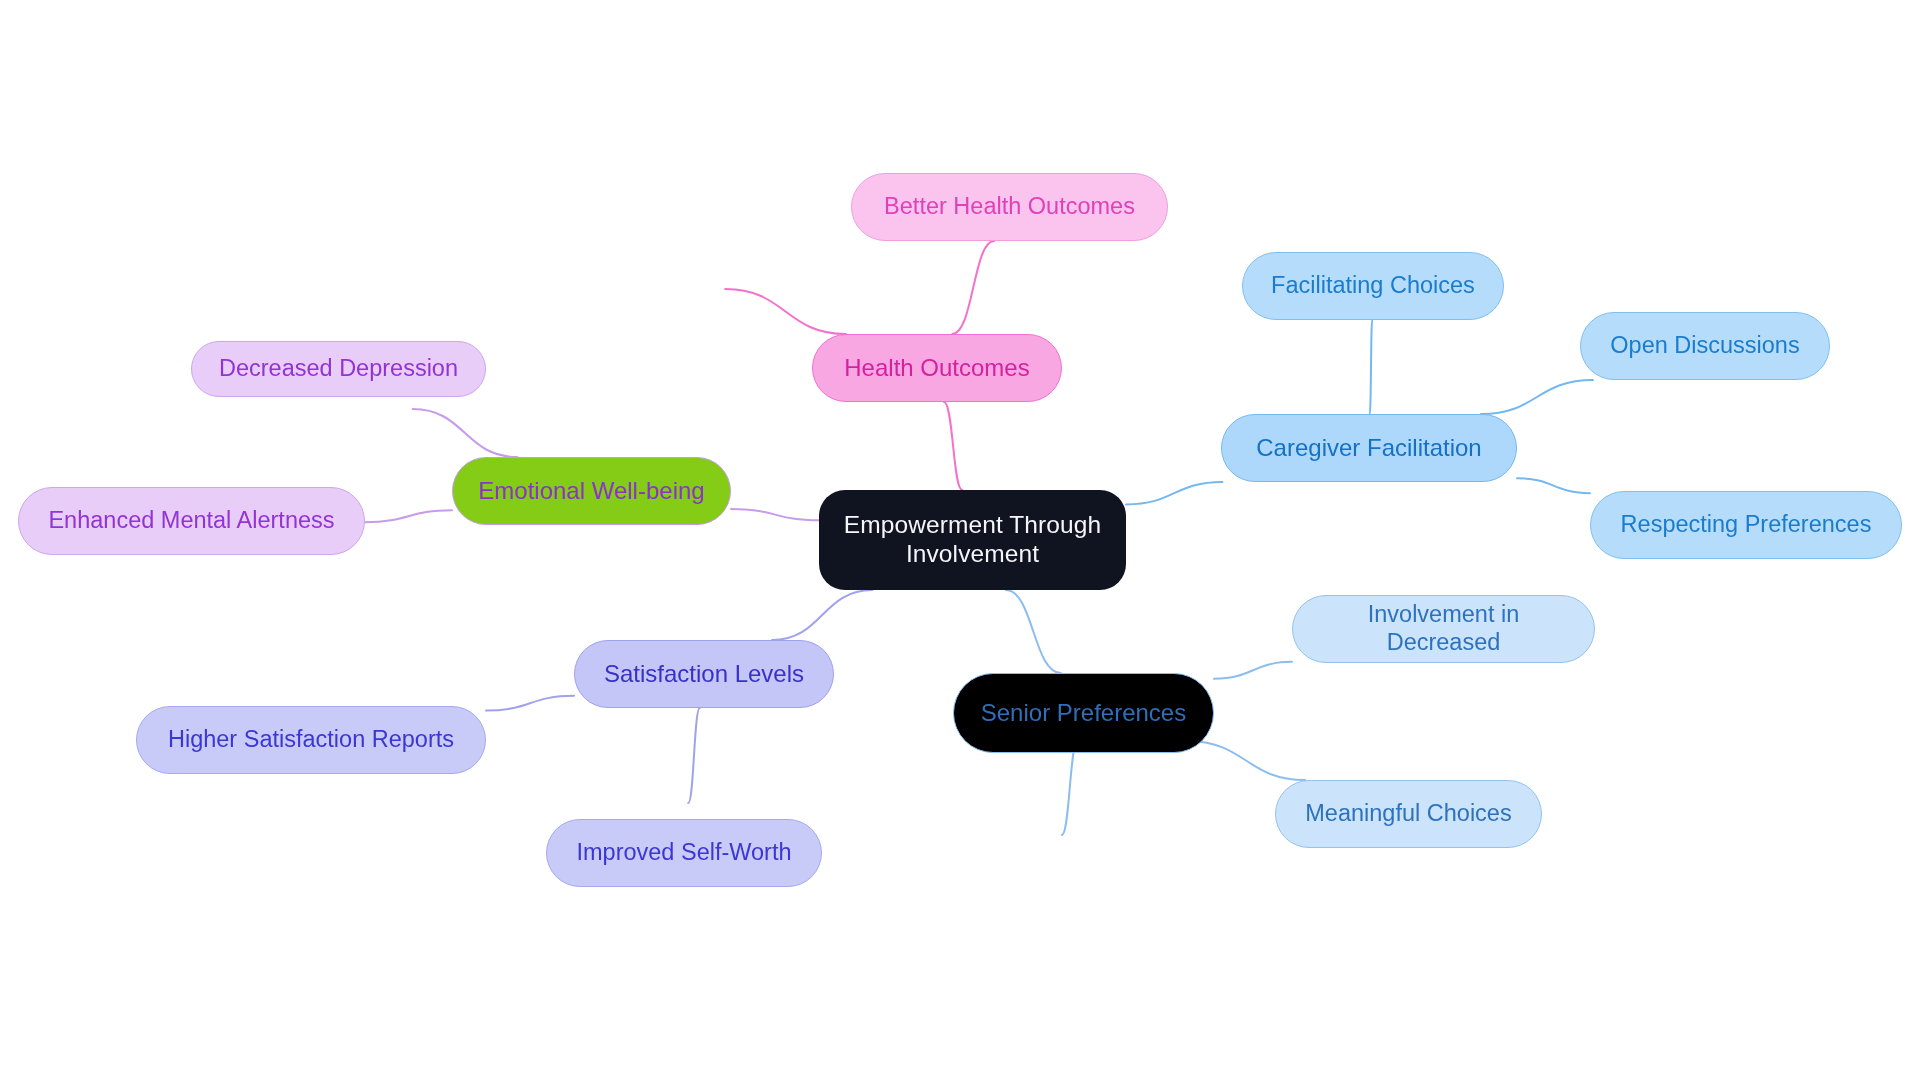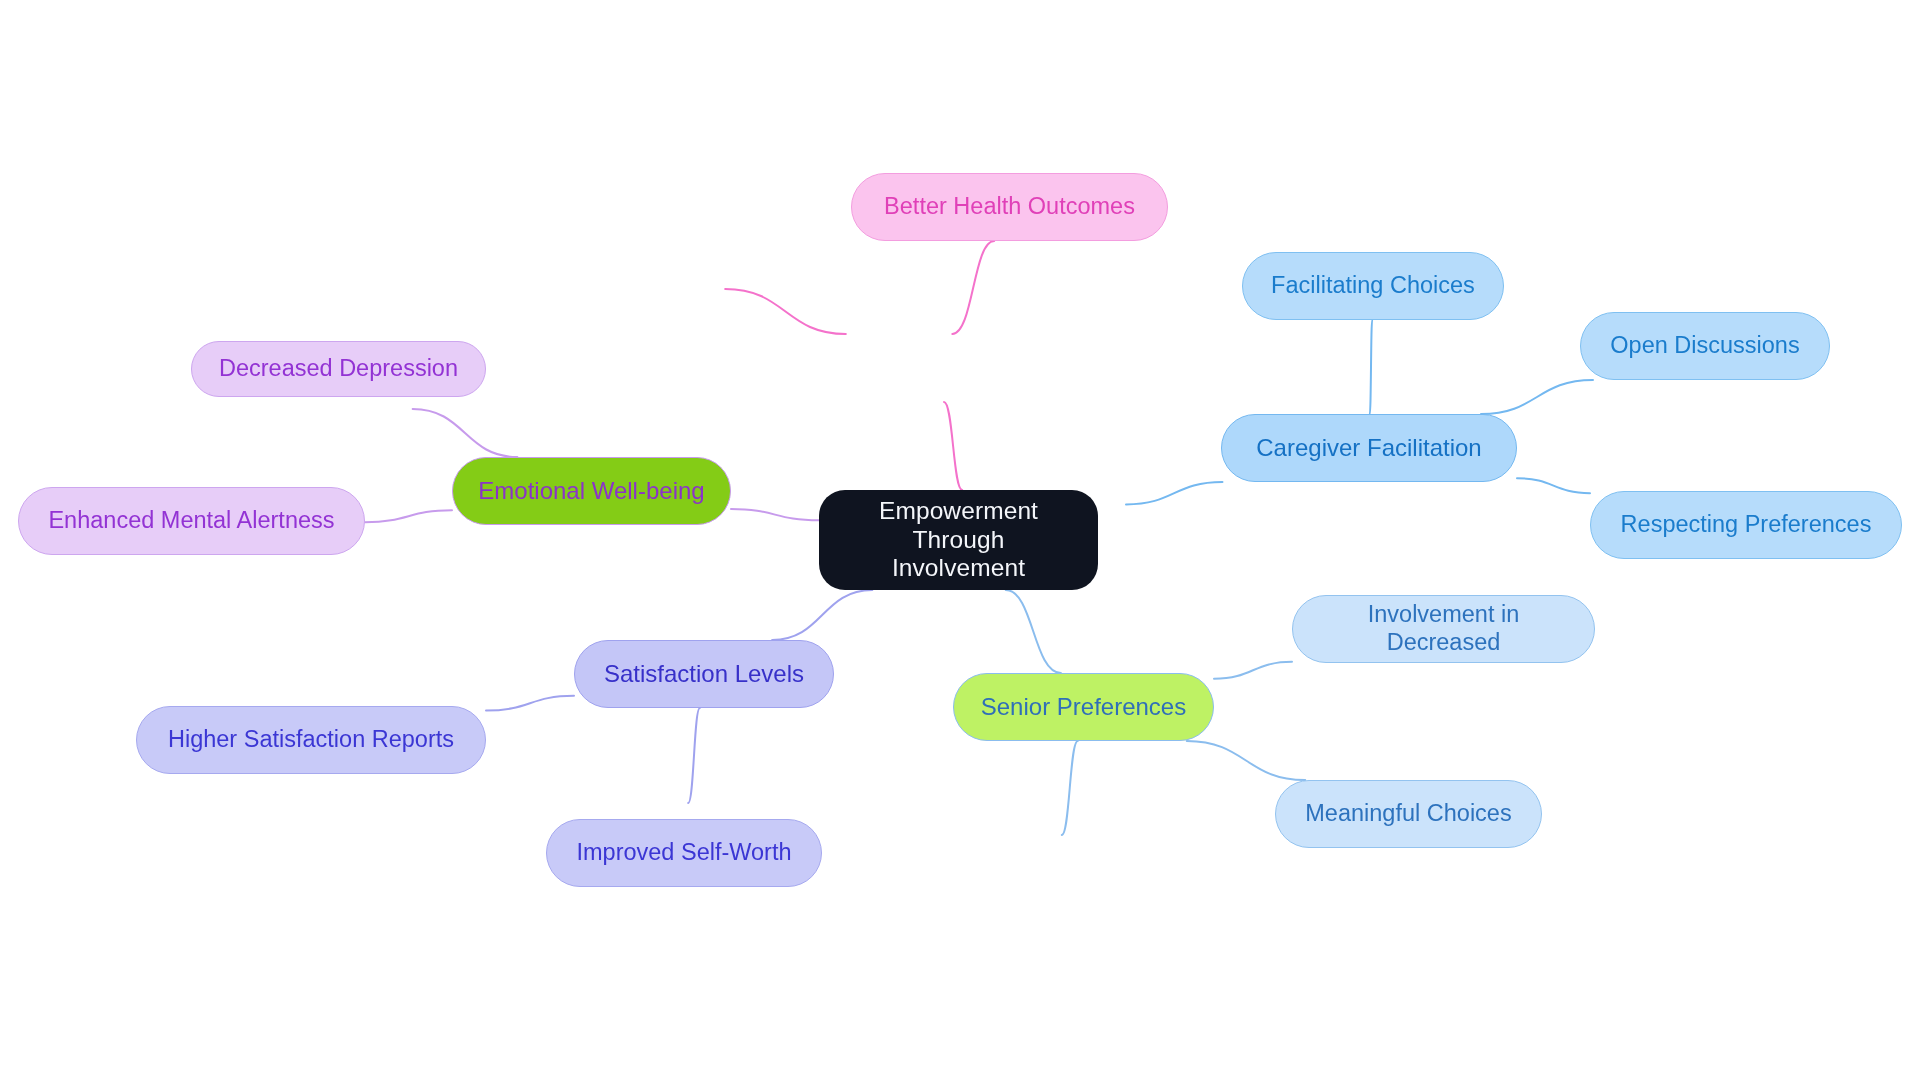--- a/index.html
+++ b/index.html
@@ -54,29 +54,30 @@
       <path d="M 699.8282208588957 708 C 694 708, 694 803, 688.1717791411043 803" fill="none" stroke="#9fa2ee" stroke-width="2" stroke-linecap="round"></path>
       <path d="M 1126 504.38335435056746 C 1174.233695652174 504.38335435056746, 1174.233695652174 482, 1222.4673913043478 482" fill="none" stroke="#74b8f0" stroke-width="2" stroke-linecap="round"></path>
       <path d="M 1369.8395061728395 414 C 1371 414, 1371 320, 1372.1604938271605 320" fill="none" stroke="#74b8f0" stroke-width="2" stroke-linecap="round"></path>
       <path d="M 1481 414 C 1537 414, 1537 380, 1593 380" fill="none" stroke="#74b8f0" stroke-width="2" stroke-linecap="round"></path>
       <path d="M 1517 478.2281167108753 C 1553.5 478.2281167108753, 1553.5 493.13793103448273, 1590 493.13793103448273" fill="none" stroke="#74b8f0" stroke-width="2" stroke-linecap="round"></path>
       <path d="M 1005.7335329341317 590 C 1033.317365269461 590, 1033.317365269461 673, 1060.9011976047905 673" fill="none" stroke="#8bbdee" stroke-width="2" stroke-linecap="round"></path>
       <path d="M 1214 678.725 C 1253 678.725, 1253 661.825, 1292 661.825" fill="none" stroke="#8bbdee" stroke-width="2" stroke-linecap="round"></path>
       <path d="M 1186.771028037383 741 C 1246 741, 1246 780, 1305.228971962617 780" fill="none" stroke="#8bbdee" stroke-width="2" stroke-linecap="round"></path>
       <path d="M 1077.7283950617284 741 C 1069.75 741, 1069.75 835, 1061.7716049382716 835" fill="none" stroke="#8bbdee" stroke-width="2" stroke-linecap="round"></path>
     </svg>
-<div class="node root" style="left: 819px; top: 490px; width: 279px; height: 100px; background: rgb(15, 20, 32); color: rgb(244, 246, 250);"><span>Empowerment Through
+<div class="node root" style="left: 819px; top: 490px; width: 307px; height: 100px; background: rgb(15, 20, 32); color: rgb(244, 246, 250);"><span>Empowerment Through
 Involvement</span></div>
+    <div class="node branch" style="left: 812px; top: 334px; width: 250px; height: 68px; background: rgb(249, 167, 227); border-color: rgb(239, 114, 207); color: rgb(212, 33, 159);"><span>Health Outcomes</span></div>
     <div class="node leaf" style="left: 851px; top: 173px; width: 317px; height: 68px; background: rgb(251, 196, 238); border-color: rgb(243, 157, 223); color: rgb(224, 64, 184);"><span>Better Health Outcomes</span></div>
     <div class="node branch" style="left: 452px; top: 457px; width: 279px; height: 68px; background: #84cc16; border-color: rgb(199, 155, 236); color: rgb(139, 51, 201);"><span>Emotional Well-being</span></div>
     <div class="node leaf" style="left: 191px; top: 341px; width: 295px; height: 56px; background: rgb(231, 205, 248); border-color: rgb(205, 166, 239); color: rgb(147, 51, 212);"><span>Decreased Depression</span></div>
     <div class="node leaf" style="left: 18px; top: 487px; width: 347px; height: 68px; background: rgb(231, 205, 248); border-color: rgb(205, 166, 239); color: rgb(147, 51, 212); text-align: right;"><span>Enhanced Mental Alertness</span></div>
     <div class="node leaf" style="left: 136px; top: 706px; width: 350px; height: 68px; background: rgb(200, 202, 248); border-color: rgb(166, 169, 239); color: rgb(59, 54, 212);"><span>Higher Satisfaction Reports</span></div>
     <div class="node branch" style="left: 574px; top: 640px; width: 260px; height: 68px; background: rgb(196, 198, 247); border-color: rgb(159, 162, 238); color: rgb(55, 48, 201);"><span>Satisfaction Levels</span></div>
     <div class="node leaf" style="left: 546px; top: 803px; width: 276px; height: 68px; background: rgb(200, 202, 248); border-color: rgb(166, 169, 239); color: rgb(59, 54, 212); margin-top: 16px;"><span>Improved Self-Worth</span></div>
     <div class="node branch" style="left: 1221px; top: 414px; width: 296px; height: 68px; background: rgb(174, 216, 251); border-color: rgb(116, 184, 240); color: rgb(21, 113, 196);"><span>Caregiver Facilitation</span></div>
     <div class="node leaf" style="left: 1242px; top: 252px; width: 262px; height: 68px; background: rgb(182, 220, 251); border-color: rgb(127, 192, 241); color: rgb(26, 124, 204);"><span>Facilitating Choices</span></div>
     <div class="node leaf" style="left: 1580px; top: 312px; width: 250px; height: 68px; background: rgb(182, 220, 251); border-color: rgb(127, 192, 241); color: rgb(26, 124, 204);"><span>Open Discussions</span></div>
     <div class="node leaf" style="left: 1590px; top: 491px; width: 312px; height: 68px; background: rgb(182, 220, 251); border-color: rgb(127, 192, 241); color: rgb(26, 124, 204);"><span>Respecting Preferences</span></div>
-    <div class="node branch" style="left: 953px; top: 673px; width: 261px; height: 68px; background: #bef264; border-color: rgb(139, 189, 238); color: rgb(47, 111, 184);"><span>Senior Preferences</span></div>
+    <div class="node branch" style="left: 953px; top: 673px; width: 261px; height: 80px; background: #000000; border-color: rgb(139, 189, 238); color: rgb(47, 111, 184);"><span>Senior Preferences</span></div>
     <div class="node leaf" style="left: 1292px; top: 595px; width: 303px; height: 68px; background: rgb(203, 227, 251); border-color: rgb(147, 195, 239); color: rgb(45, 114, 189);"><span>Involvement in Decreased</span></div>
     <div class="node leaf" style="left: 1275px; top: 780px; width: 267px; height: 68px; background: rgb(203, 227, 251); border-color: rgb(147, 195, 239); color: rgb(45, 114, 189);"><span>Meaningful Choices</span></div>
   </div>
 
 </body></html>

